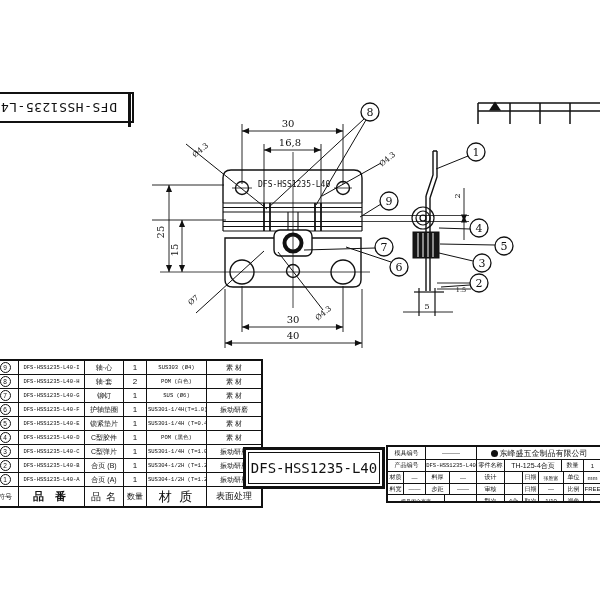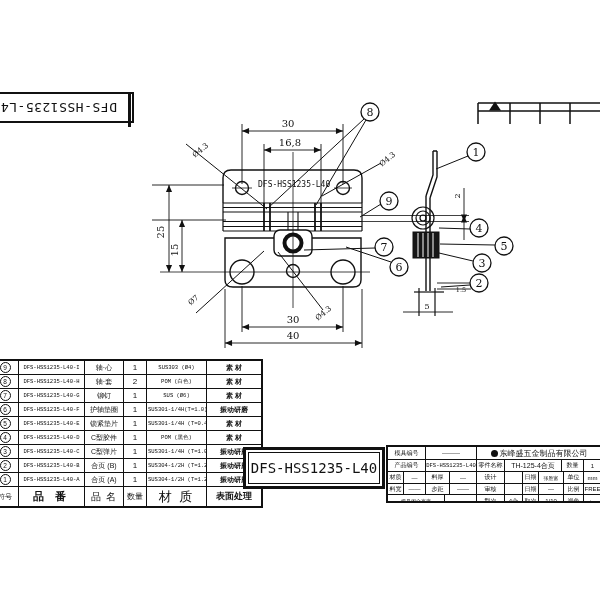--- a/index.html
+++ b/index.html
@@ -17,21 +17,21 @@
   
   table.bom{position:absolute;left:-10px;top:359px;width:252px;border-collapse:collapse;
             table-layout:fixed;border:2px solid #111;background:#fff;}
   table.bom td{border:1px solid #111;height:13px;padding:0 1px;text-align:center;
                white-space:nowrap;overflow:hidden;}
   td.c-sym{width:24px;font-size:7px;}
   td.c-pn{width:63px;font-family:"Liberation Mono",monospace;font-size:5.5px;}
   td.c-name{width:36px;font-size:7px;}
   td.c-qty{width:20px;font-size:8px;}
   td.c-mat{width:57px;font-family:"Liberation Mono",monospace;font-size:5.5px;}
-  td.c-fin{width:52px;font-size:7px;font-weight:bold;}
+  td.c-fin{width:52px;font-size:7px;}
   tr.bom-head td{height:19px;font-family:"Liberation Sans",sans-serif;}
   tr.bom-head td.c-sym{font-size:7px;}
   tr.bom-head td.c-pn{font-size:11px;font-family:"Liberation Sans",sans-serif;letter-spacing:4px;font-weight:bold;}
   tr.bom-head td.c-name{font-size:10px;letter-spacing:1px;}
   tr.bom-head td.c-qty{font-size:8px;}
   tr.bom-head td.c-mat{font-size:13px;letter-spacing:2px;margin-left:25px;}
   tr.bom-head td.c-fin{font-size:9px;}
   .circ{display:inline-flex;width:9px;height:9px;border:1px solid #111;border-radius:50%;
         font-size:6.5px;line-height:9px;align-items:center;justify-content:center;}
   

